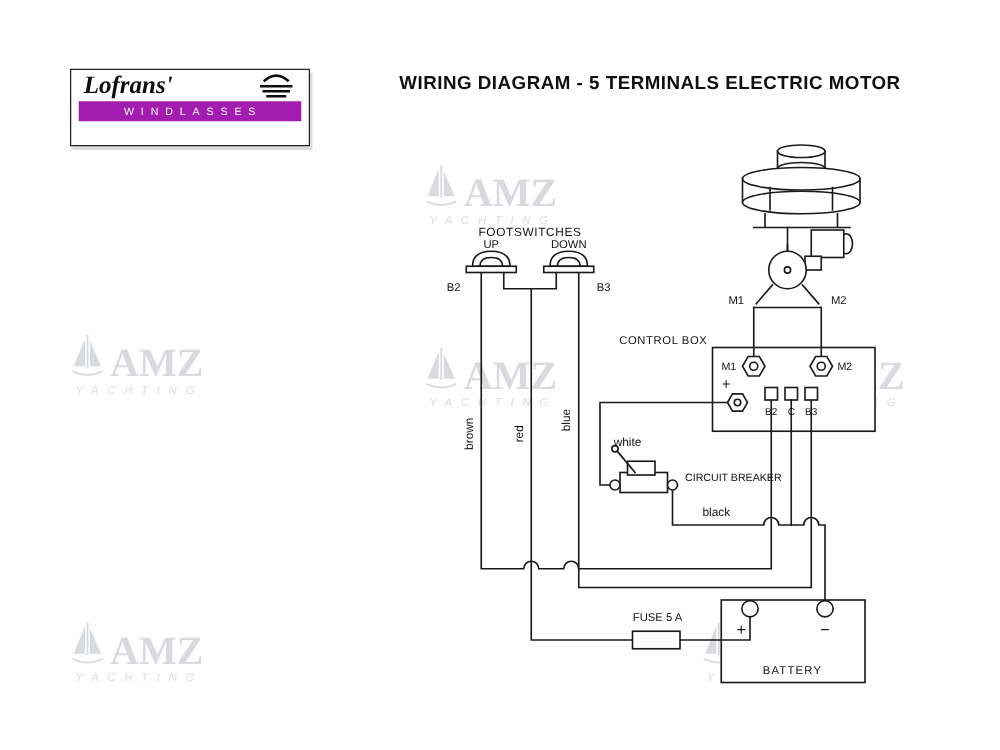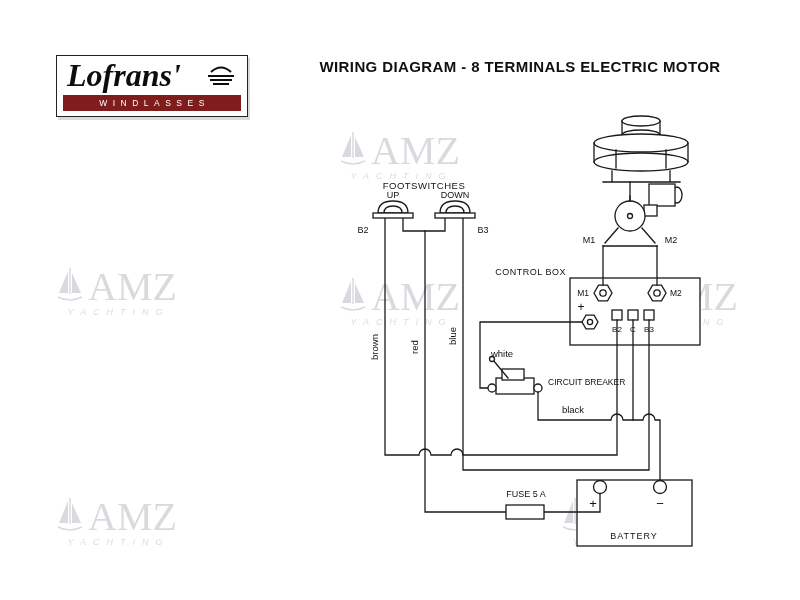--- a/index.html
+++ b/index.html
@@ -3,31 +3,31 @@
 <meta charset="utf-8">
 <style>
   html,body { margin:0; padding:0; }
   body {
     width:800px; height:600px; position:relative; overflow:hidden;
     background:#ffffff; font-family:"Liberation Sans", sans-serif; color:#111;
   }
   
   .wm { position:absolute; z-index:1; color:#aeb4bc; opacity:.48; text-align:center; pointer-events:none; }
   .wm-row { display:flex; align-items:flex-end; gap:3px; }
-  .wm-text { font-family:"Liberation Serif", serif; font-weight:normal; font-size:40px; line-height:.85; }
+  .wm-text { font-family:"Liberation Serif", serif; font-weight:bold; font-size:32px; line-height:.85; }
   .wm-sub { font-size:9px; letter-spacing:7px; margin-top:3px; padding-left:5px;font-style:italic; }
   
   .logo {
     position:absolute; left:56px; top:55px; width:192px; height:62px; box-sizing:border-box;
     border:1px solid #222; background:#fff; box-shadow:2px 3px 0 rgba(0,0,0,.14); z-index:3;
   }
   .logo-top { display:flex; align-items:center; justify-content:space-between; padding:1px 10px 0 10px; }
-  .logo-brand { font-family:"Liberation Serif", serif; font-style:italic; font-weight:bold; font-size:32px; color:#0d0d0d; white-space:nowrap; }
+  .logo-brand { font-family:"Liberation Serif", serif; font-style:italic; font-weight:bold; font-size:20px; color:#0d0d0d; white-space:nowrap; }
   .logo-bar {
-    margin:1px 6px 0 6px; background:#7f1d1d; color:#fff;
+    margin:1px 6px 0 6px; background:#a21caf; color:#fff;
     font-size:8.5px; letter-spacing:5.5px; text-align:center; padding:3px 0 3px 5px;
   }
   
   .title {
     position:absolute; left:310px; top:58px; width:420px; z-index:3;
     text-align:center; font-size:15px; font-weight:bold; letter-spacing:.4px; color:#101010;
   }
   
   .diagram { position:absolute; left:0; top:0; z-index:2; }
   .diagram text { font-family:"Liberation Sans", sans-serif; }
@@ -114,21 +114,21 @@
     <svg class="logo-icon" width="32" height="22" viewBox="0 0 32 22">
       <path d="M6 7 Q16 -2 26 7" stroke="#0d0d0d" stroke-width="2" fill="none"></path>
       <line x1="3" y1="11" x2="29" y2="11" stroke="#0d0d0d" stroke-width="2"></line>
       <line x1="5" y1="15" x2="27" y2="15" stroke="#0d0d0d" stroke-width="2"></line>
       <line x1="8" y1="19" x2="24" y2="19" stroke="#0d0d0d" stroke-width="2"></line>
     </svg>
   </div>
   <div class="logo-bar">WINDLASSES</div>
 </div>
 
-<div class="title">WIRING DIAGRAM - 8 TERMINALS  ELECTRIC  MOTOR</div>
+<div class="title">WIRING DIAGRAM - 5 TERMINALS  ELECTRIC  MOTOR</div>
 
 <svg class="diagram" width="800" height="600" viewBox="0 0 800 600">
   <g stroke="#1a1a1a" stroke-width="1.3" fill="none" stroke-linecap="square">
 
     <g fill="#ffffff">
       <ellipse cx="641" cy="121" rx="19" ry="5"></ellipse>
       <path d="M622,121 V135 M660,121 V135" fill="none"></path>
       <ellipse cx="641" cy="135" rx="19" ry="5"></ellipse>
       <ellipse cx="641" cy="143" rx="47" ry="9"></ellipse>
       <path d="M594,143 V162 M688,143 V162" fill="none"></path>

